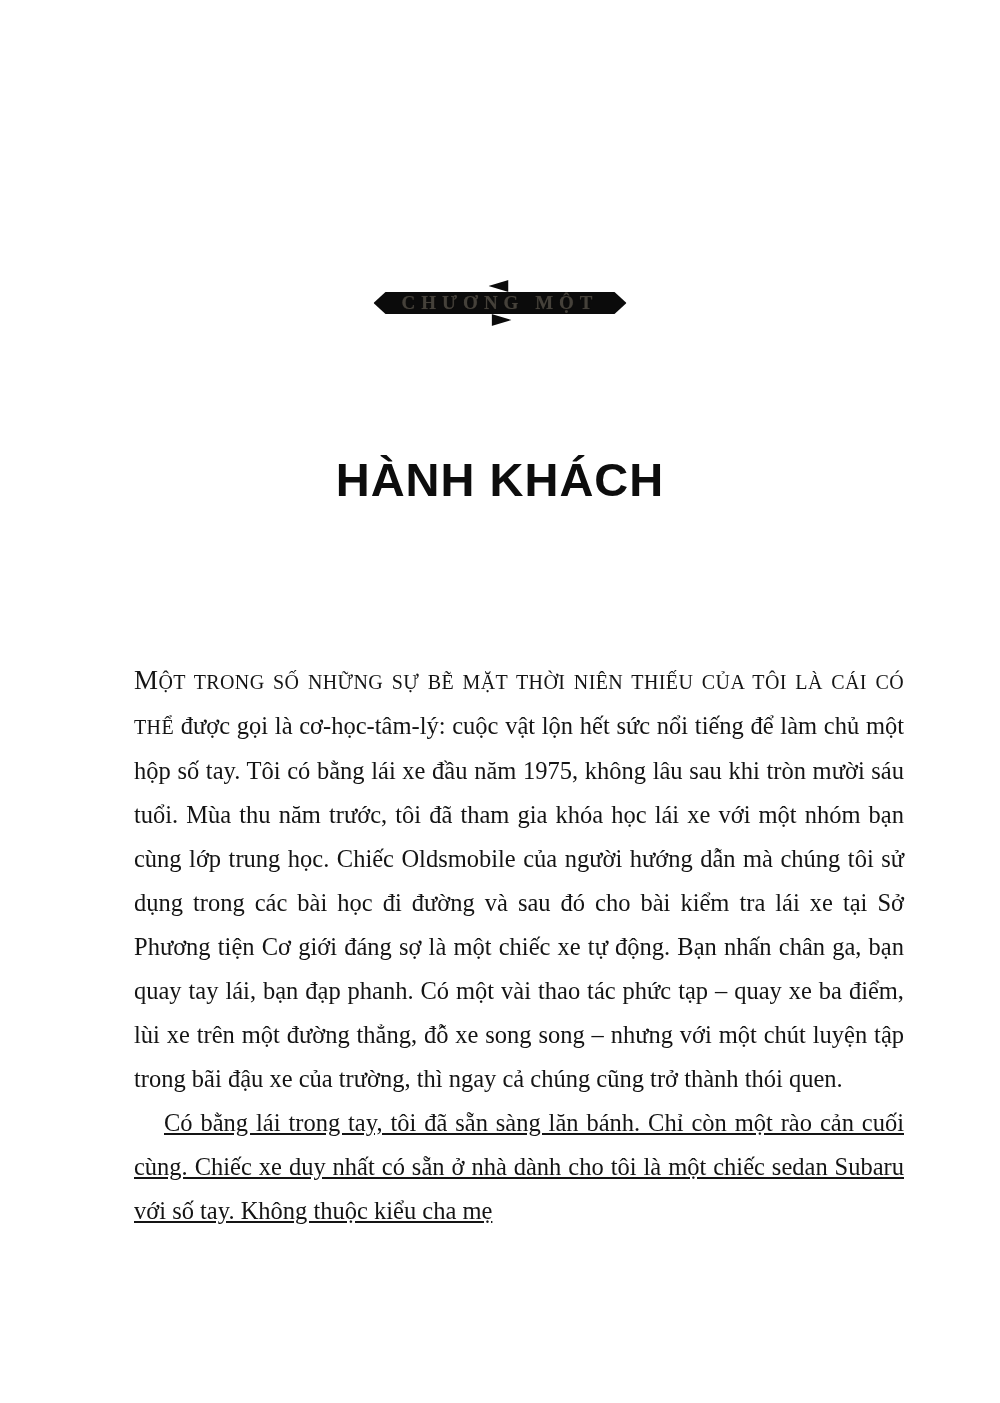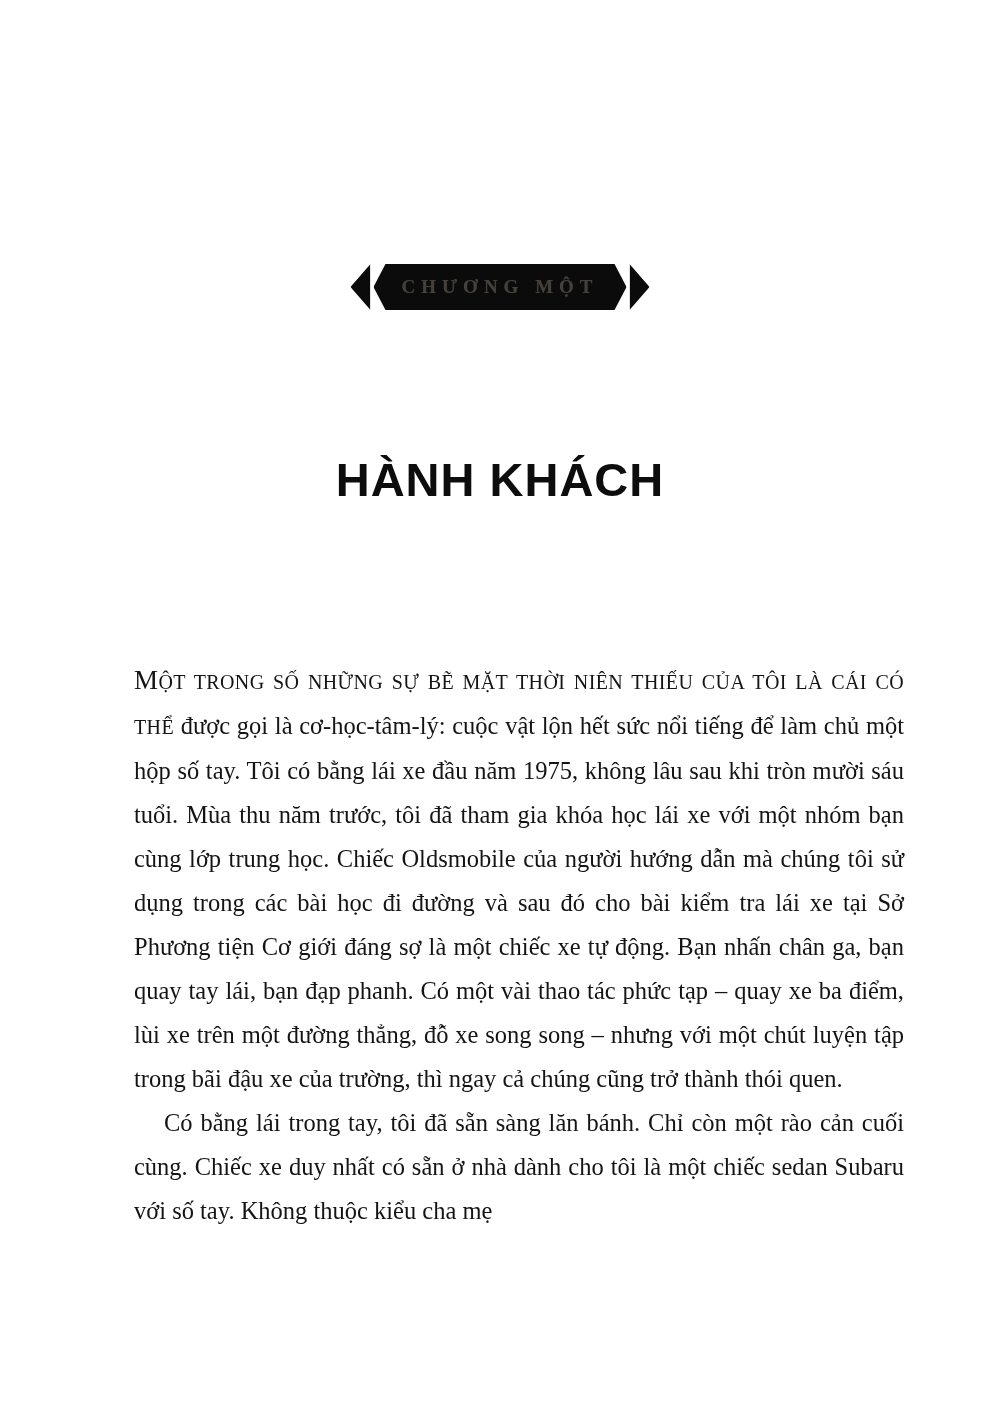--- a/index.html
+++ b/index.html
@@ -15,26 +15,27 @@
     background: #ffffff;
     overflow: hidden;
     font-family: "Liberation Serif", serif;
     color: #141414;
     box-sizing: border-box;
   }
 
   
   .banner {
     position: absolute;
-    top: 264px;
+    top: 280px;
     left: 50%;
     transform: translateX(-50%);
     display: flex;
     align-items: center;
     height: 46px;
+    flex-direction: column;
   }
   .cap {
     display: block;
     width: 20px;
     height: 46px;
     background: #0b0b0b;
   }
   .cap-left {
     clip-path: polygon(0 50%, 100% 0, 100% 100%);
     margin-right: 3px;
@@ -86,20 +87,21 @@
   }
   .para {
     margin: 0;
     font-size: 24.5px;
     line-height: 44px;
     text-align: justify;
     color: #141414;
   }
   .para.indent {
     text-indent: 30px;
+    text-decoration: underline;
   }
   .lead {
     font-size: 20px;
     letter-spacing: 0.4px;
   }
   .opening::first-letter {
     font-size: 27px;
   }
 </style>
 </head>

